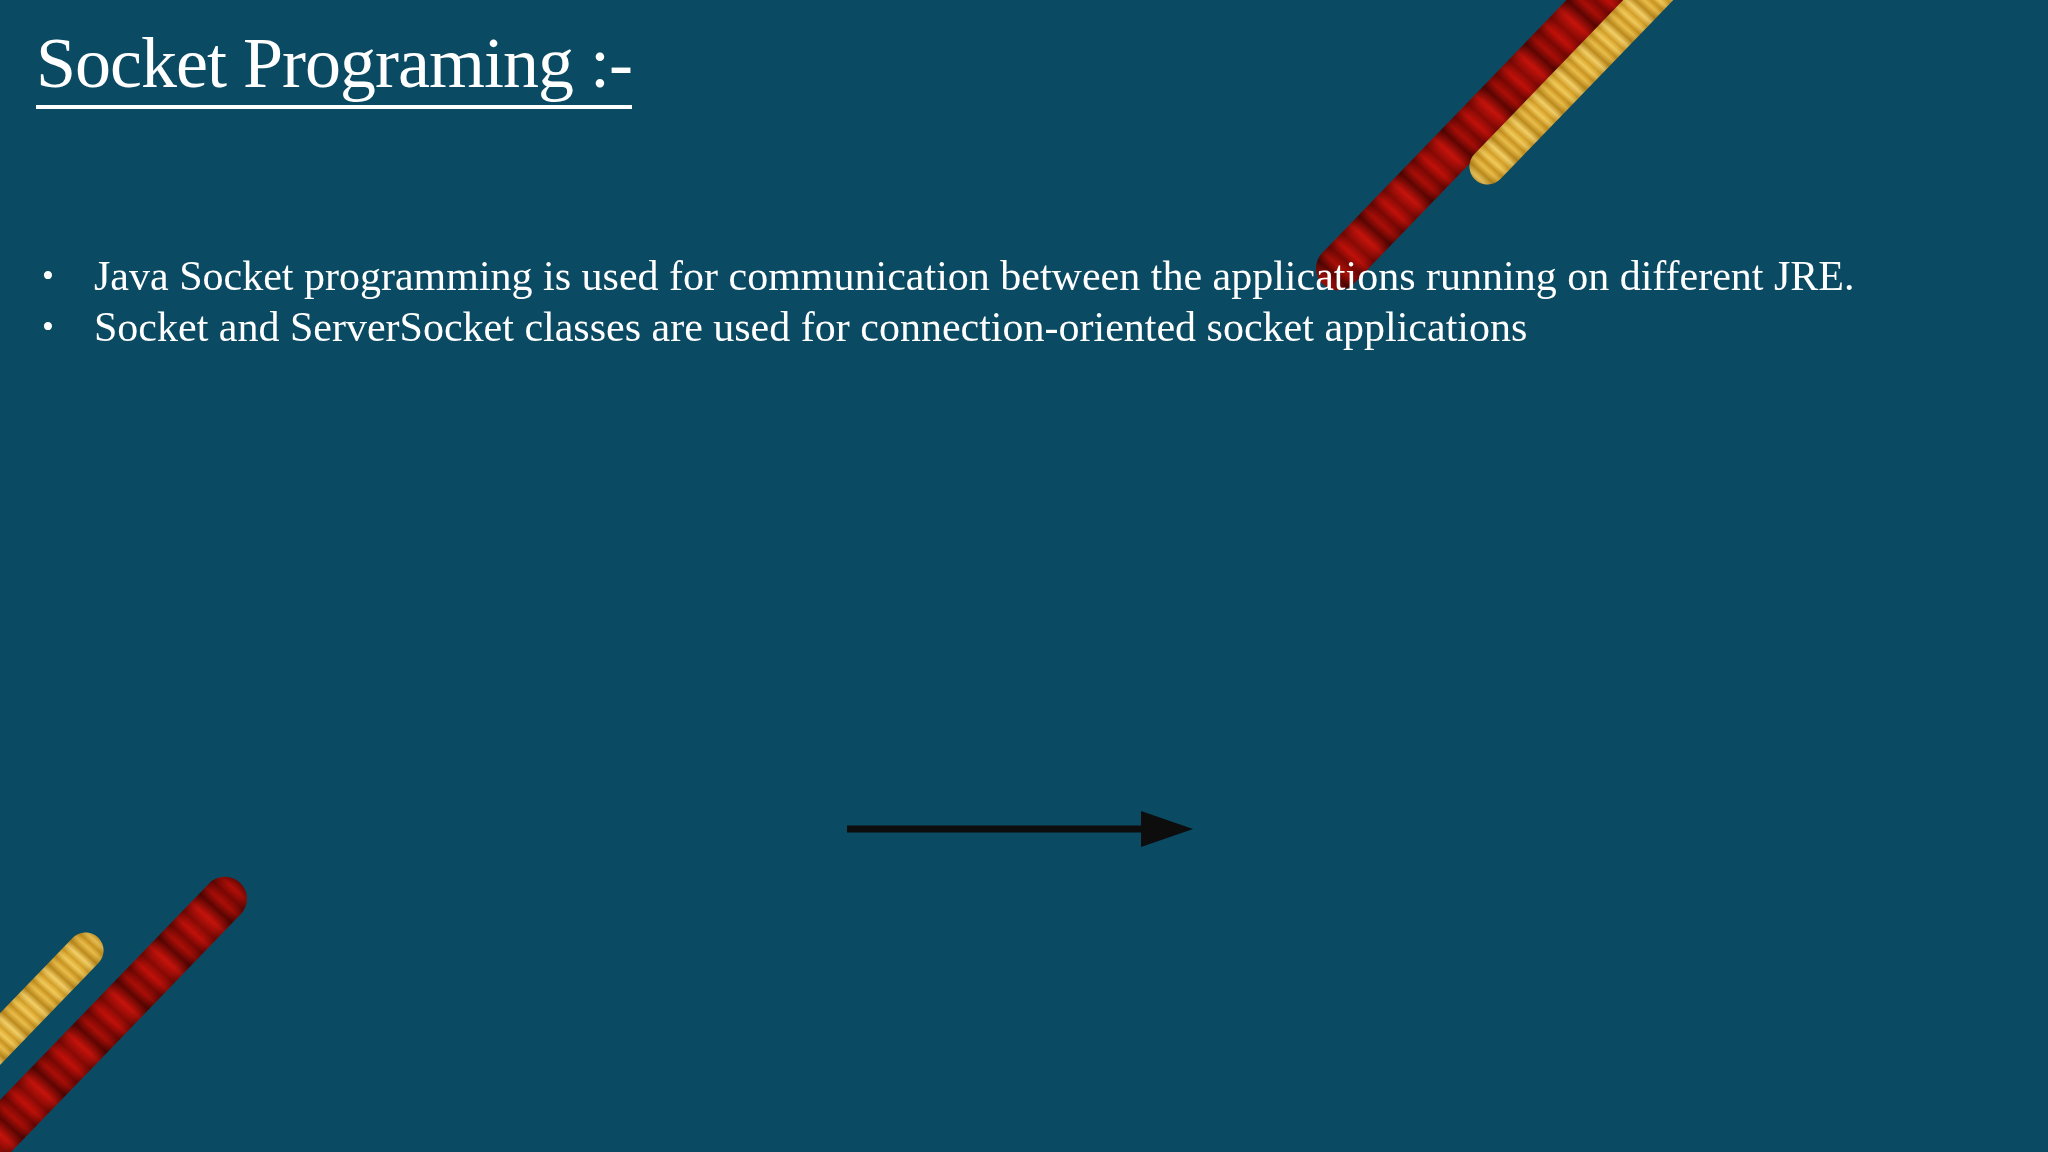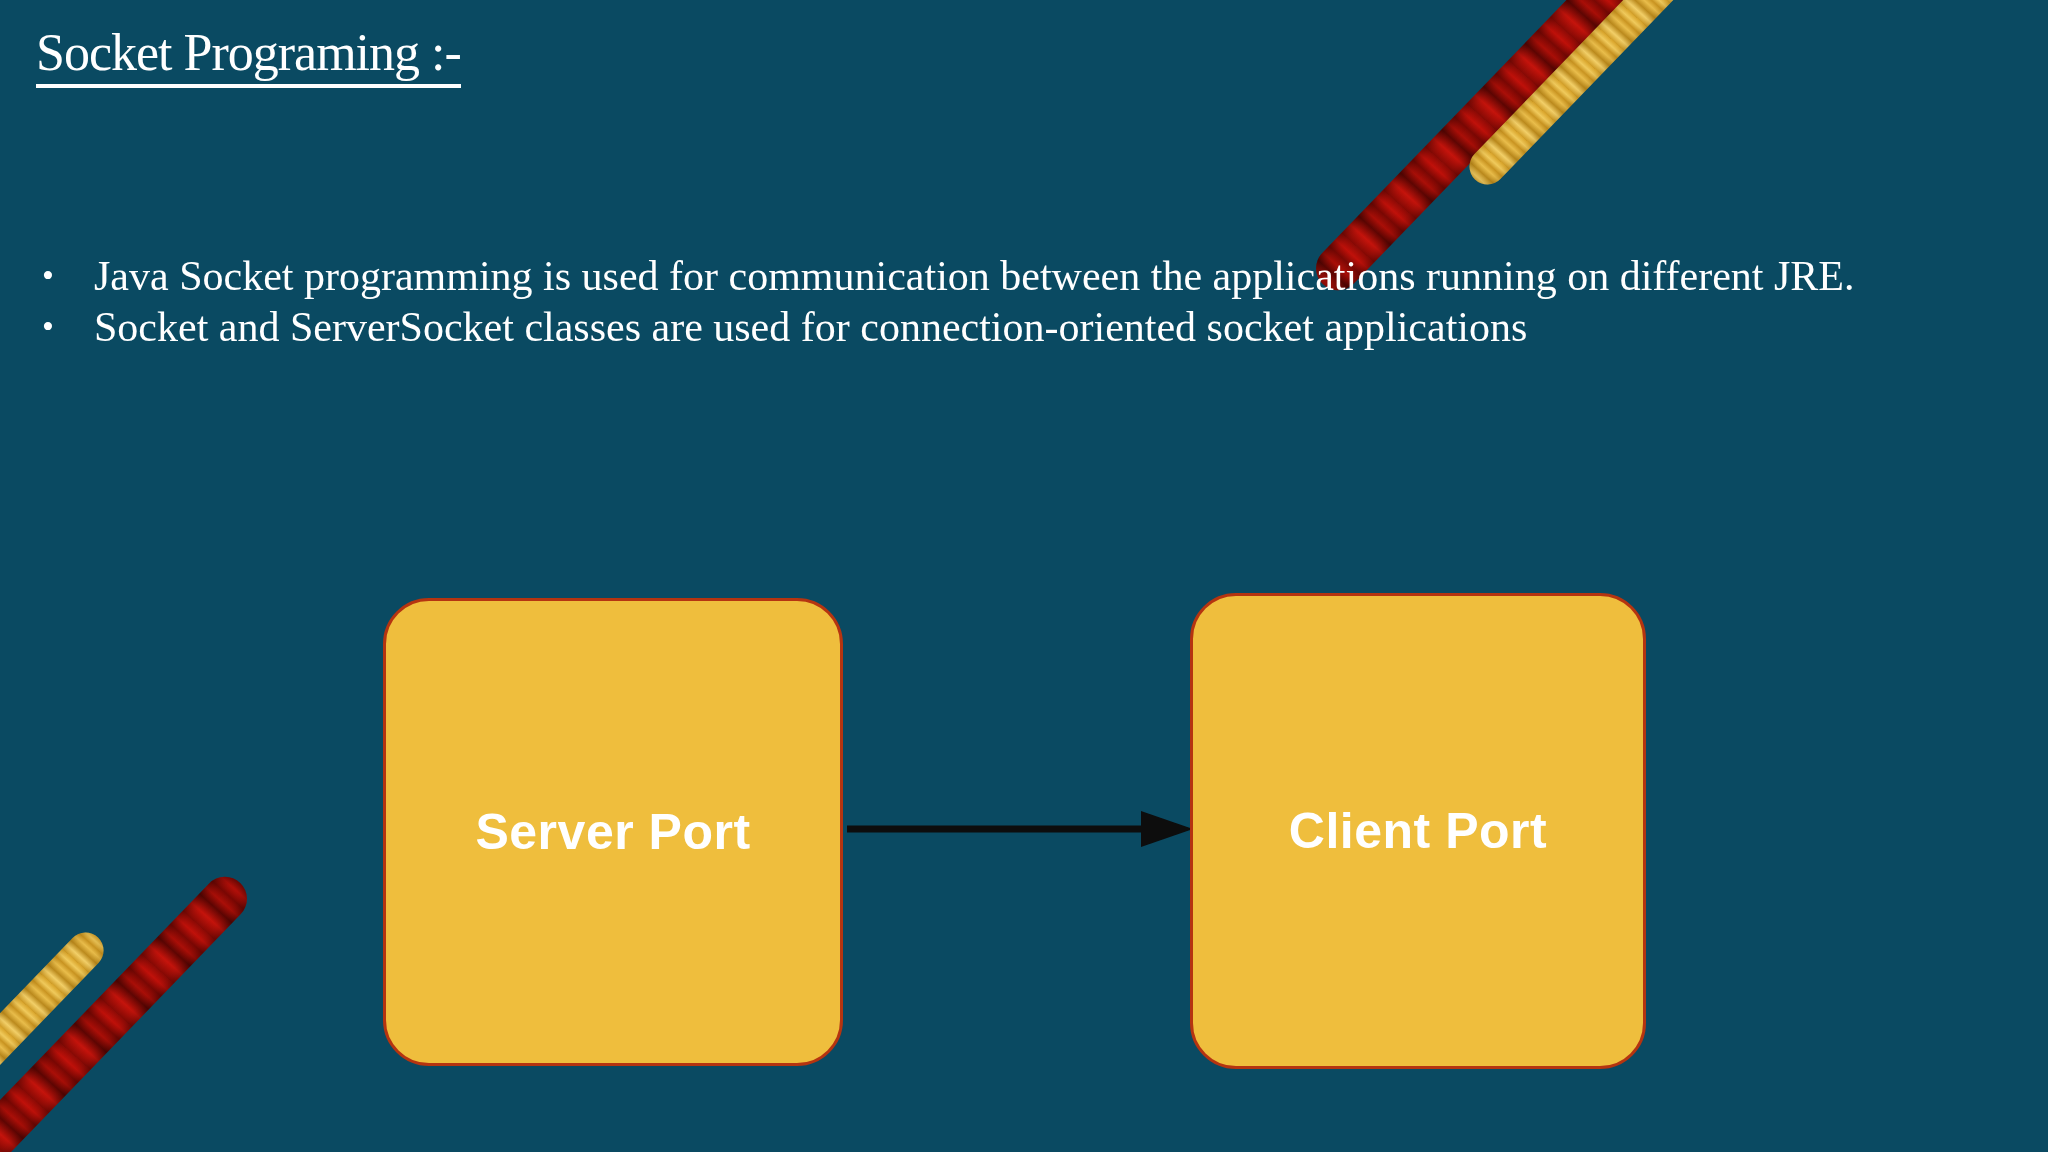--- a/index.html
+++ b/index.html
@@ -69,21 +69,21 @@
   #title-block {
     position: absolute;
     left: 36px;
     top: 26px;
     width: 1400px;
   }
   #page-title {
     display: inline-block;
     color: #ffffff;
     font-family: "Liberation Serif", "DejaVu Serif", serif;
-    font-size: 52px;
+    font-size: 72px;
     line-height: 1.04;
     letter-spacing: -1px;
     font-weight: 400;
     border-bottom: 4px solid #ffffff;
     padding-bottom: 4px;
     white-space: nowrap;
   }
 
   
   #bullet-list {
@@ -179,28 +179,22 @@
       <span class="bullet-text">Java Socket programming is used for communication between the applications running on different JRE.</span>
     </div>
     <div class="bullet-row">
       <span class="bullet-dot">•</span>
       <span class="bullet-text">Socket and ServerSocket classes are used for connection-oriented socket applications</span>
     </div>
   </div>
 
   <div id="diagram">
 
-    <div class="port-box" id="server-port-box">
-      <span class="port-label">Server Port</span>
-    </div>
 
     <svg id="connector-arrow" viewBox="0 0 350 52">
       <line x1="2" y1="26" x2="300" y2="26" stroke="#0d0d0d" stroke-width="7"></line>
       <polygon points="296,8 348,26 296,44" fill="#0d0d0d"></polygon>
     </svg>
 
-    <div class="port-box" id="client-port-box">
-      <span class="port-label">Client Port</span>
-    </div>
 
   </div>
 
 </div>
 
 </body></html>

